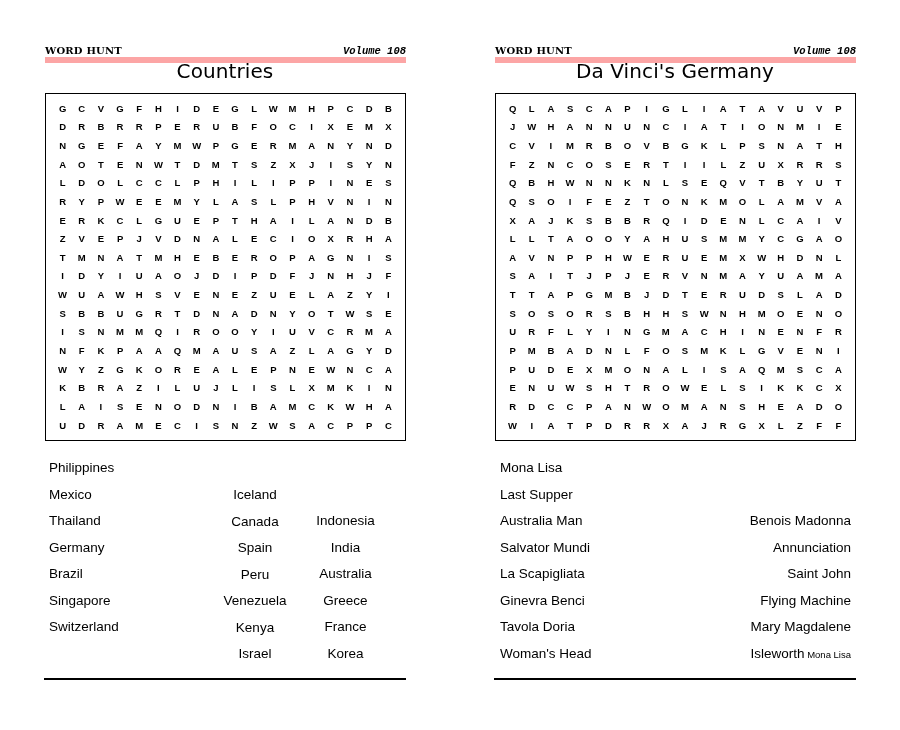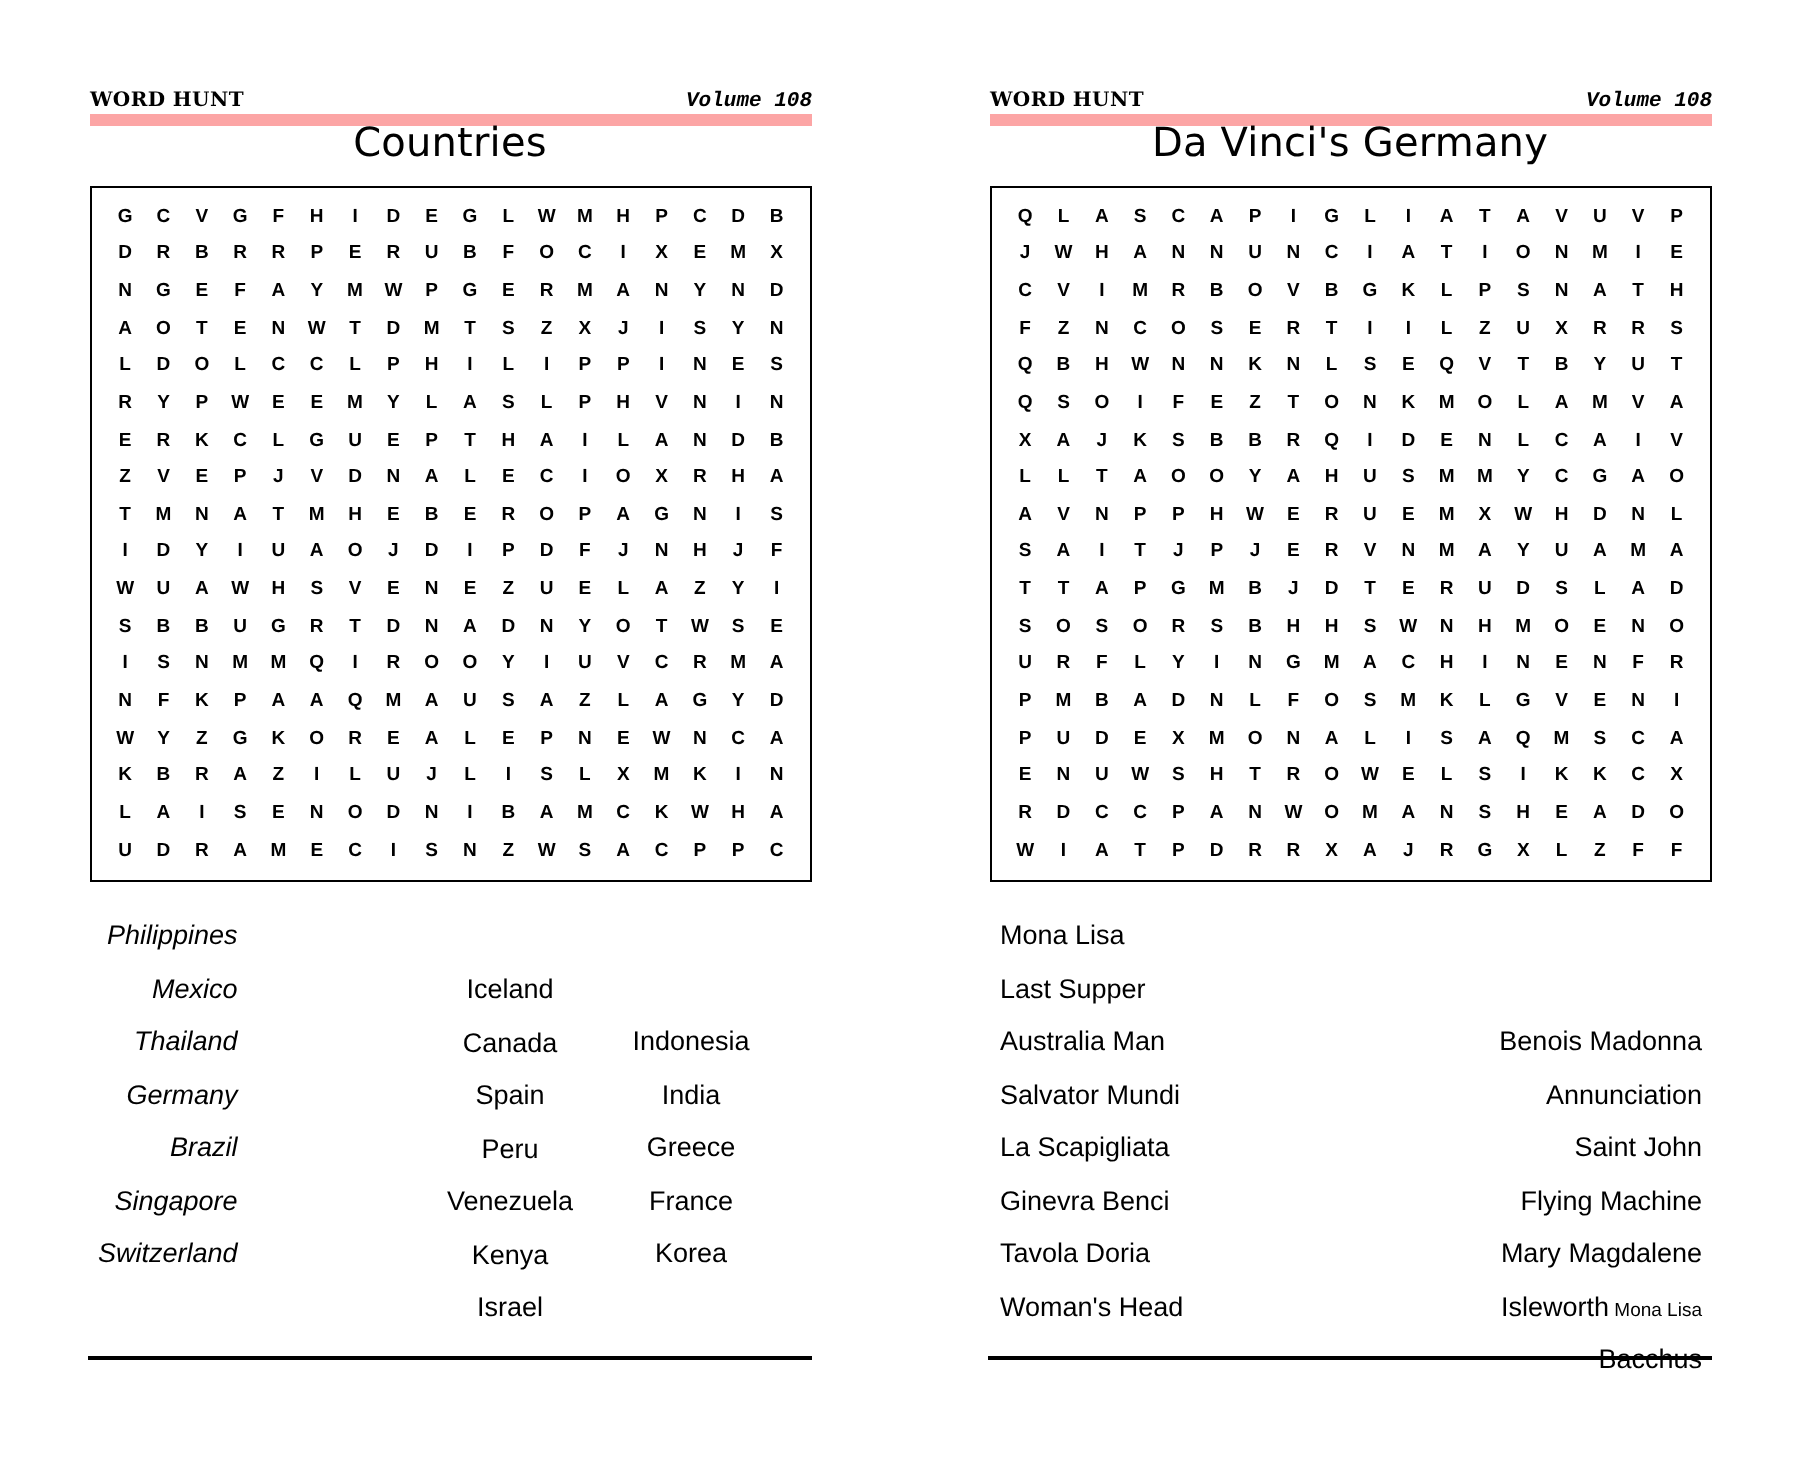--- a/index.html
+++ b/index.html
@@ -115,21 +115,21 @@
   }
   .wl-item {
     display: block;
     height: 26.5px;
   }
   .small-tail {
     font-size: 9.5px;
   }
 
   
-  .L .wl-col.c0 { left: 4px;   top: 0px;    text-align: right; font-style: italic;  }
+  .L .wl-col.c0 { left: 4px;   top: 0px;    text-align: left;  }
   .L .wl-col.c1 { left: 150px; top: 27px;   width: 120px; text-align: center; }
   .L .wl-col.c2 { left: 240px; top: 53px;   width: 121px; text-align: center; }
 
   
   .R .wl-col.c0 { left: 5px;   top: 0px;    text-align: left;  }
   .R .wl-col.c1 { left: 180px; top: 53px;   width: 176px; text-align: right; }
 
   
   .footer-rule {
     position: absolute;
@@ -535,20 +535,21 @@
           <span class="wl-item">Canada</span>
           <span class="wl-item">Spain</span>
           <span class="wl-item">Peru</span>
           <span class="wl-item">Venezuela</span>
           <span class="wl-item">Kenya</span>
           <span class="wl-item">Israel</span>
         </div>
         <div class="wl-col c2">
           <span class="wl-item">Indonesia</span>
           <span class="wl-item">India</span>
+          <span class="wl-item">Australia</span>
           <span class="wl-item">Greece</span>
           <span class="wl-item">France</span>
           <span class="wl-item">Korea</span>
         </div>
       </div>
 
     <div class="footer-rule"></div>
   </div>
 
   <div class="page R">
@@ -937,20 +938,19 @@
           <span class="wl-item">Tavola Doria</span>
           <span class="wl-item">Woman's Head</span>
         </div>
         <div class="wl-col c1">
           <span class="wl-item">Benois Madonna</span>
           <span class="wl-item">Annunciation</span>
           <span class="wl-item">Saint John</span>
           <span class="wl-item">Flying Machine</span>
           <span class="wl-item">Mary Magdalene</span>
           <span class="wl-item">Isleworth<span class="small-tail"> Mona Lisa</span></span>
-          <span class="wl-item">Bacchus</span>
         </div>
       </div>
 
     <div class="footer-rule"></div>
   </div>
 
 </div>
 
 </body></html>

